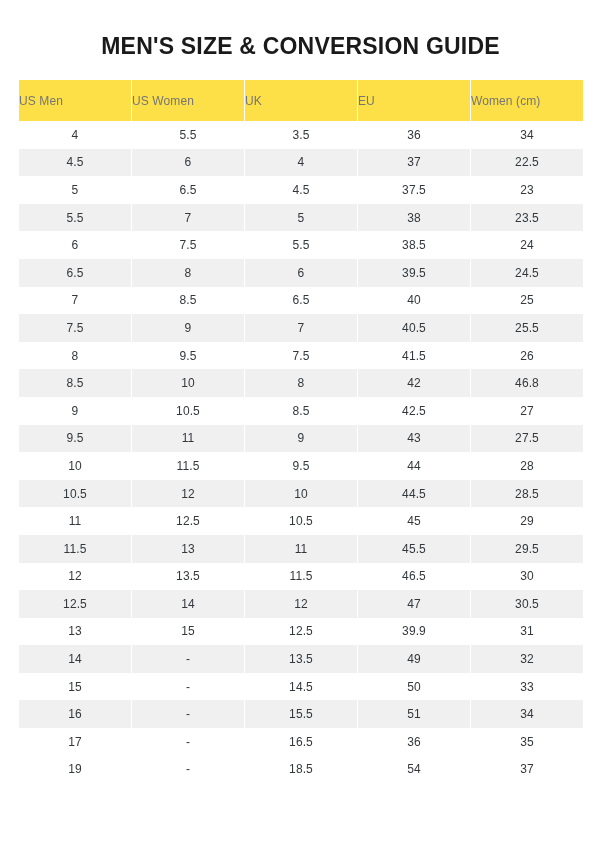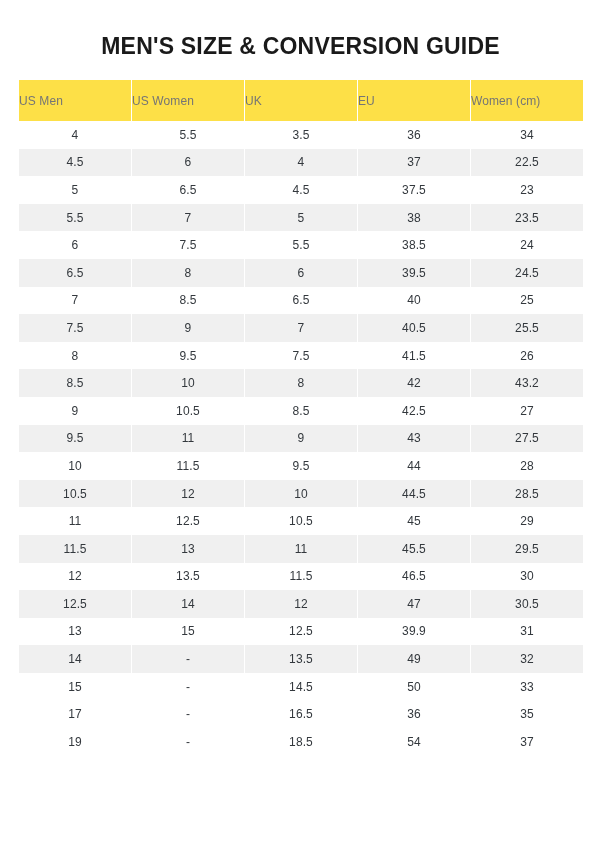--- a/index.html
+++ b/index.html
@@ -161,21 +161,21 @@
             <td>9.5</td>
             <td>7.5</td>
             <td>41.5</td>
             <td>26</td>
           </tr>
           <tr class="stripe">
             <td>8.5</td>
             <td>10</td>
             <td>8</td>
             <td>42</td>
-            <td>43.2</td>
+            <td>46.8</td>
           </tr>
           <tr>
             <td>9</td>
             <td>10.5</td>
             <td>8.5</td>
             <td>42.5</td>
             <td>27</td>
           </tr>
           <tr class="stripe">
             <td>9.5</td>
@@ -240,20 +240,27 @@
             <td>49</td>
             <td>32</td>
           </tr>
           <tr>
             <td>15</td>
             <td>-</td>
             <td>14.5</td>
             <td>50</td>
             <td>33</td>
           </tr>
+          <tr class="stripe">
+            <td>16</td>
+            <td>-</td>
+            <td>15.5</td>
+            <td>51</td>
+            <td>34</td>
+          </tr>
           <tr>
             <td>17</td>
             <td>-</td>
             <td>16.5</td>
             <td>36</td>
             <td>35</td>
           </tr>
           <tr>
             <td>19</td>
             <td>-</td>

